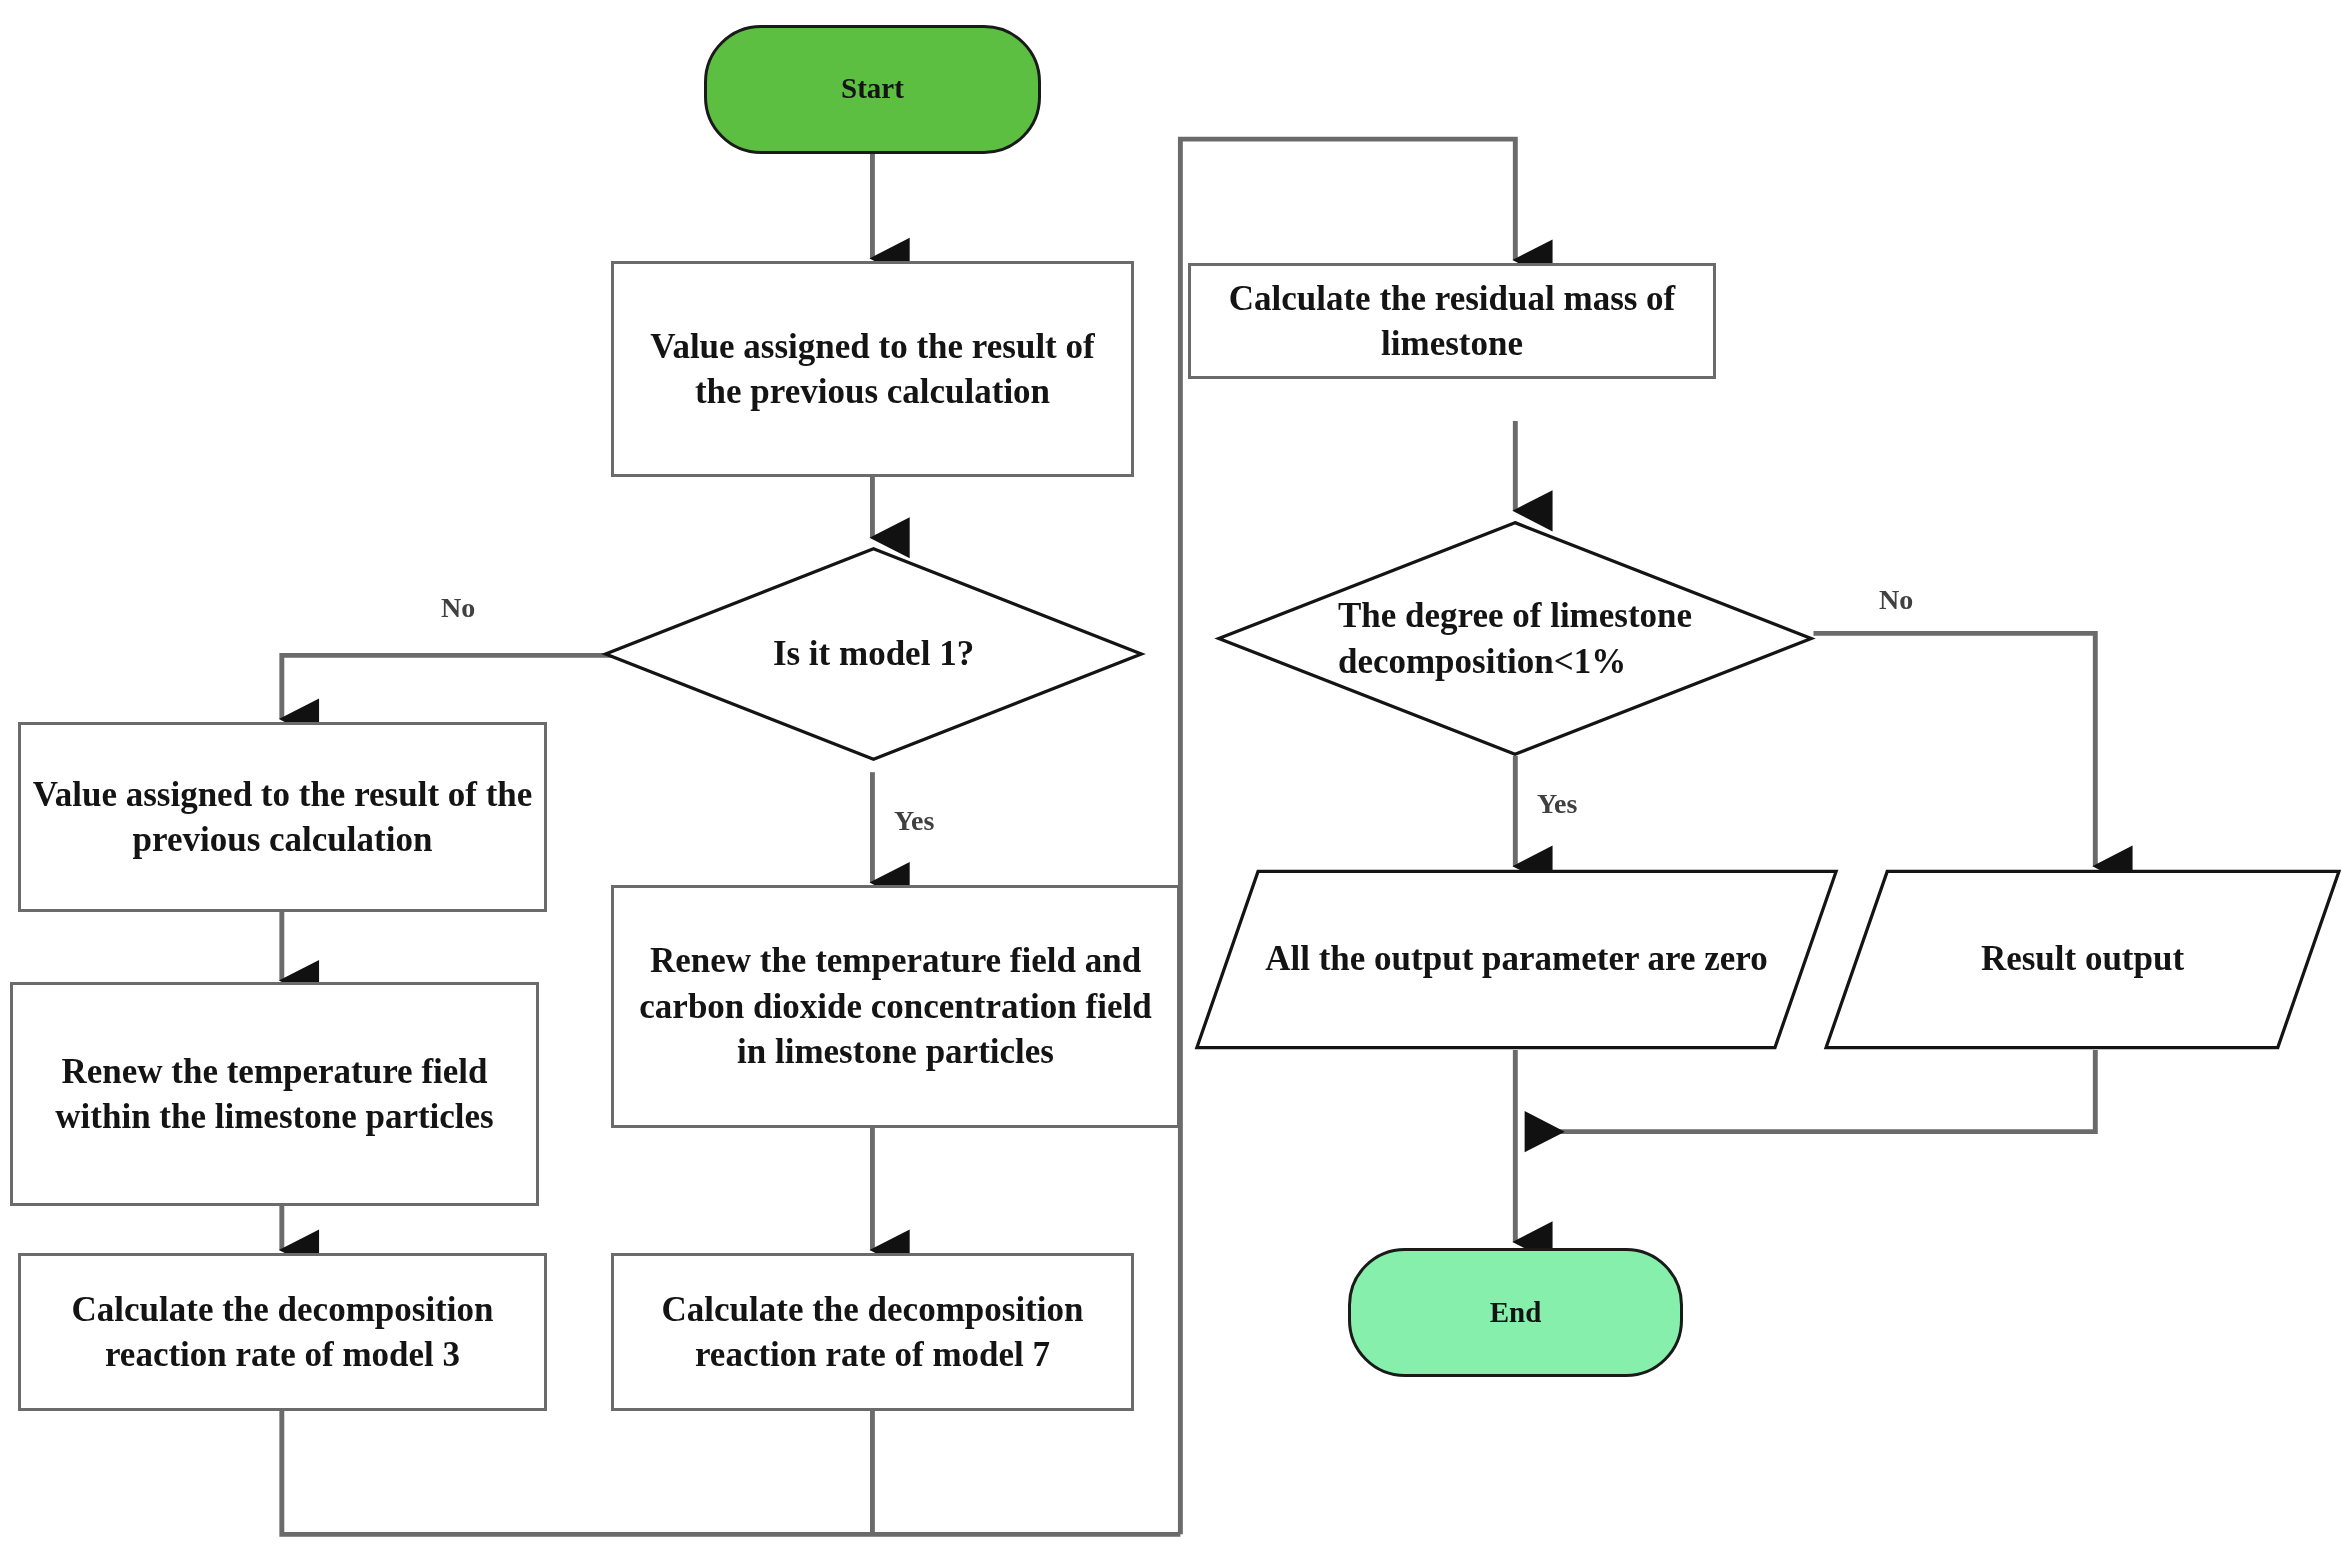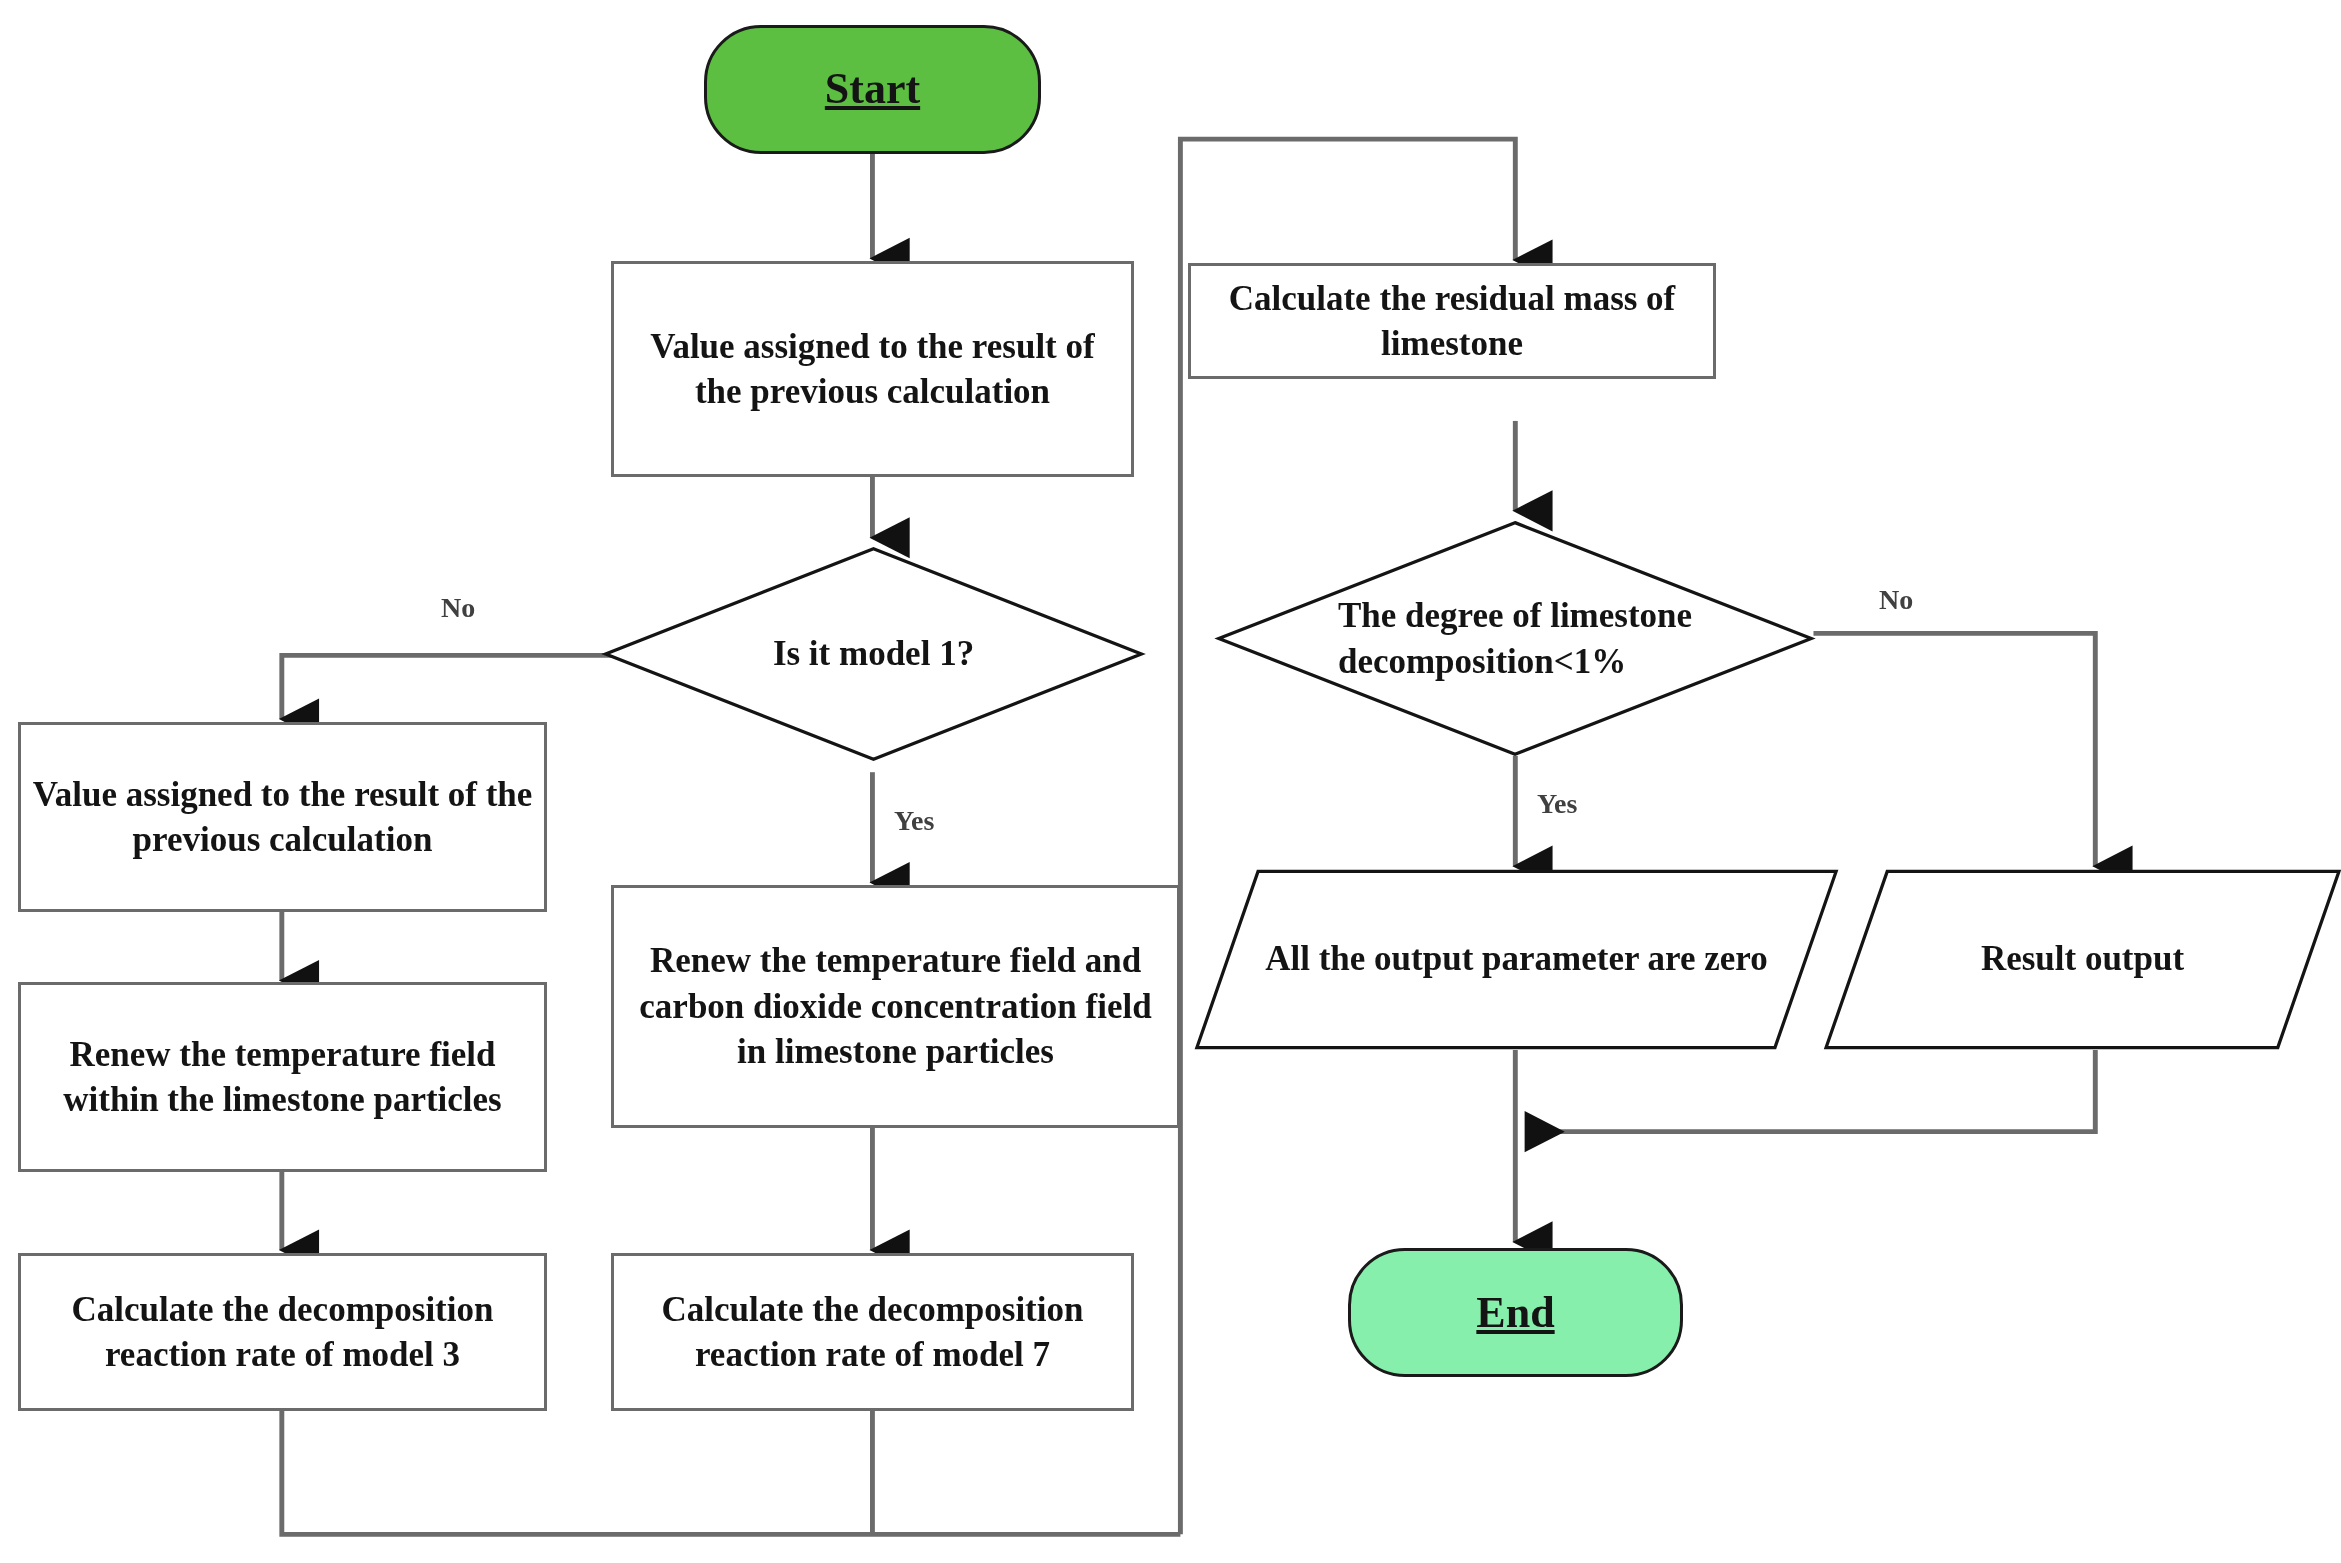--- a/index.html
+++ b/index.html
@@ -35,22 +35,21 @@
   }
   .proc {
     border: 3.3px solid #6b6b6b;
     background: #ffffff;
     font-size: 35px;
     padding: 4.9px 9.8px;
   }
   .terminator {
     border: 3.3px solid #1a1a1a;
     border-radius: 57px;
-    font-size: 44px;
-    text-decoration: underline;
+    font-size: 29px;
   }
   .term-start { background: #5cbf41; }
   .term-end   { background: #86efac; }
 
   .diamond-wrap { position: absolute; }
   .diamond-wrap svg { position: absolute; left:0; top:0; overflow: visible; }
   .diamond-label {
     position: absolute;
     left: 50%;
     top: 50%;
@@ -152,21 +151,21 @@
   </div>
 
   <div class="edge-label" style="left:441px; top:592px;">No</div>
 
   <div class="edge-label" style="left:894px; top:805px;">Yes</div>
 
   <div class="node proc" style="left:18px; top:722px; width:529px; height:190px;">
     <span>Value assigned to the result of the previous calculation</span>
   </div>
 
-  <div class="node proc" style="left:18px; top:982px; width:529px; height:190px;">
+  <div class="node proc" style="left:10px; top:982px; width:529px; height:224px;">
     <span>Renew the temperature field within the limestone particles</span>
   </div>
 
   <div class="node proc" style="left:18px; top:1253px; width:529px; height:158px;">
     <span>Calculate the decomposition reaction rate of model 3</span>
   </div>
 
   <div class="node proc" style="left:611px; top:885px; width:569px; height:243px;">
     <span>Renew the temperature field and carbon dioxide concentration field in limestone particles</span>
   </div>

